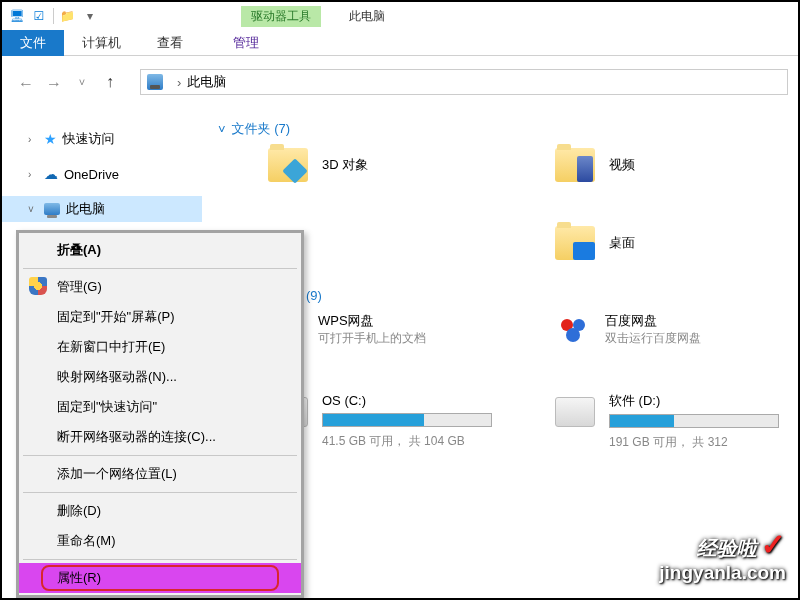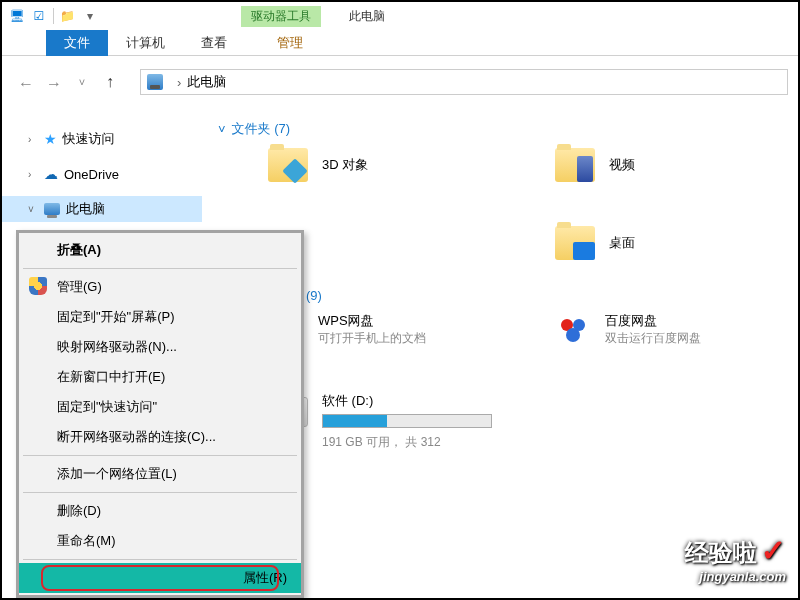--- a/index.html
+++ b/index.html
@@ -6,24 +6,24 @@
     body { width: 800px; height: 600px; background: #fff; overflow: hidden; position: relative; border: 2px solid #000; }
 
     
     .titlebar { height: 28px; background: #fff; display: flex; align-items: center; padding-left: 4px; }
     .qat-icon { width: 22px; height: 22px; display: flex; align-items: center; justify-content: center; font-size: 12px; color: #0078d7; }
     .qat-sep { width: 1px; height: 16px; background: #ccc; margin: 0 3px; }
     .titlebar-tab { background: #b9e8a7; color: #2a7a2a; padding: 2px 10px; font-size: 12px; margin-left: 140px; }
     .titlebar-appname { margin-left: 28px; font-size: 12px; color: #333; }
 
     
-    .ribbon { height: 26px; background: #fff; display: flex; align-items: flex-start; border-bottom: 1px solid #d0d0d0; padding-left: 44px; }
+    .ribbon { height: 26px; background: #fff; display: flex; align-items: flex-start; border-bottom: 1px solid #d0d0d0; }
     .ribbon-tab { padding: 4px 18px; font-size: 13px; color: #333; cursor: pointer; }
     .ribbon-tab.active { background: #1979ca; color: #fff; }
-    .ribbon-tab.manage { margin-left: 14px; color: #a16207; }
+    .ribbon-tab.manage { margin-left: 14px; color: #4c1d95; }
 
     
     .navbar { height: 36px; display: flex; align-items: center; padding: 0 10px; margin-top: 8px; }
     .nav-arrow { width: 28px; height: 28px; display: flex; align-items: center; justify-content: center; color: #888; font-size: 16px; }
     .nav-arrow.enabled { color: #333; }
     .addressbar { margin-left: 16px; flex: 1; border: 1px solid #ccc; height: 26px; display: flex; align-items: center; padding: 0 6px; font-size: 13px; }
     .addr-icon { width: 16px; height: 16px; background: linear-gradient(#7fb9e6,#2e7cc7); border-radius: 2px; margin-right: 8px; position: relative; }
     .addr-icon::after { content: ""; position: absolute; bottom: 1px; left: 3px; width: 10px; height: 4px; background: #555; border-radius: 1px; }
     .addr-sep { margin: 0 6px; color: #666; }
 
@@ -58,32 +58,32 @@
     .drive-item { display: flex; align-items: flex-start; gap: 14px; }
     .drive-icon { width: 40px; height: 30px; background: linear-gradient(#f5f5f5,#d8d8d8); border-radius: 3px; border: 1px solid #bbb; margin-top: 6px; }
     .drive-info .lbl { font-size: 13px; }
     .drive-bar { width: 170px; height: 14px; border: 1px solid #aaa; margin: 4px 0; background: #eaeaea; position: relative; }
     .drive-bar .fill { position: absolute; left: 0; top: 0; bottom: 0; background: #26a0da; }
     .drive-sub { color: #888; font-size: 12px; }
 
     
     .ctxmenu { position: absolute; left: 14px; top: 228px; width: 288px; background: #f2f2f2; border: 3px solid #a3a3a3; box-shadow: 3px 3px 6px rgba(0,0,0,.25); font-size: 13px; padding: 2px 0; }
     .ctx-item { padding: 6px 14px 6px 38px; position: relative; cursor: default; }
-    .ctx-item.highlight { background: #14b8a6; text-align: right; }
+    .ctx-item.highlight { background: #d946ef; }
     .ctx-item.bold { font-weight: 700; }
     .ctx-sep { height: 1px; background: #c8c8c8; margin: 3px 4px; }
     .ctx-icon { position: absolute; left: 10px; top: 5px; width: 18px; height: 18px; }
     .shield { background: radial-gradient(circle, #ffd24a 30%, transparent 31%), conic-gradient(#3a76c4 0 25%, #d9534f 0 50%, #3a76c4 0 75%, #ffd24a 0 100%); border-radius: 3px 3px 6px 6px; }
     .redbox { position: absolute; left: 22px; right: 22px; top: 2px; bottom: 2px; border: 2.5px solid #d8272d; border-radius: 8px; pointer-events: none; }
 
     
     .watermark { position: absolute; right: 12px; bottom: 14px; color: #fff; font-weight: 800; text-align: right; text-shadow: 0 0 4px #000, 1px 1px 2px #000; }
-    .watermark .big { font-size: 24px; }
+    .watermark .big { font-size: 20px; font-style: italic; }
     .watermark .check { color: #e22; font-size: 30px; margin-left: 4px; }
-    .watermark .small { font-size: 13px; font-style: italic; }
+    .watermark .small { font-size: 19px; }
   </style>
 </head>
 <body>
 
 <div class="titlebar">
   <span class="qat-icon">🖥</span>
   <span class="qat-icon">☑</span>
   <span class="qat-sep"></span>
   <span class="qat-icon">📁</span>
   <span class="qat-icon" style="color:#666;">▾</span>
@@ -185,41 +185,51 @@
         </div>
         <div>
           <span class="lbl">百度网盘</span>
           <span class="sub">双击运行百度网盘</span>
         </div>
       </div>
 
       <div class="drive-item">
         <div class="drive-icon"></div>
         <div class="drive-info">
+          <span class="lbl">OS (C:)</span>
+          <div class="drive-bar">
+              <div class="fill" id="fill-c" style="width: 60%;"></div>
+            </div>
+          <span class="drive-sub">41.5 GB 可用， 共 104 GB</span>
+        </div>
+      </div>
+      <div class="drive-item">
+        <div class="drive-icon"></div>
+        <div class="drive-info">
           <span class="lbl">软件 (D:)</span>
           <div class="drive-bar">
               <div class="fill" id="fill-d" style="width: 38%;"></div>
             </div>
           <span class="drive-sub">191 GB 可用， 共 312</span>
         </div>
       </div>
     </div>
   </div>
 </div>
 
 <div class="ctxmenu">
   <div class="ctx-item bold">折叠(A)</div>
   <div class="ctx-sep"></div>
   <div class="ctx-item">
     <span class="ctx-icon shield"></span>
     <span>管理(G)</span>
   </div>
   <div class="ctx-item">固定到"开始"屏幕(P)</div>
+  <div class="ctx-item">在新窗口中打开(E)</div>
   <div class="ctx-item">映射网络驱动器(N)...</div>
-  <div class="ctx-item">在新窗口中打开(E)</div>
   <div class="ctx-item">固定到"快速访问"</div>
   <div class="ctx-item">断开网络驱动器的连接(C)...</div>
   <div class="ctx-sep"></div>
   <div class="ctx-item">添加一个网络位置(L)</div>
   <div class="ctx-sep"></div>
   <div class="ctx-item">删除(D)</div>
   <div class="ctx-item">重命名(M)</div>
   <div class="ctx-sep"></div>
   <div class="ctx-item highlight" style="position:relative;">
     <span>属性(R)</span>

